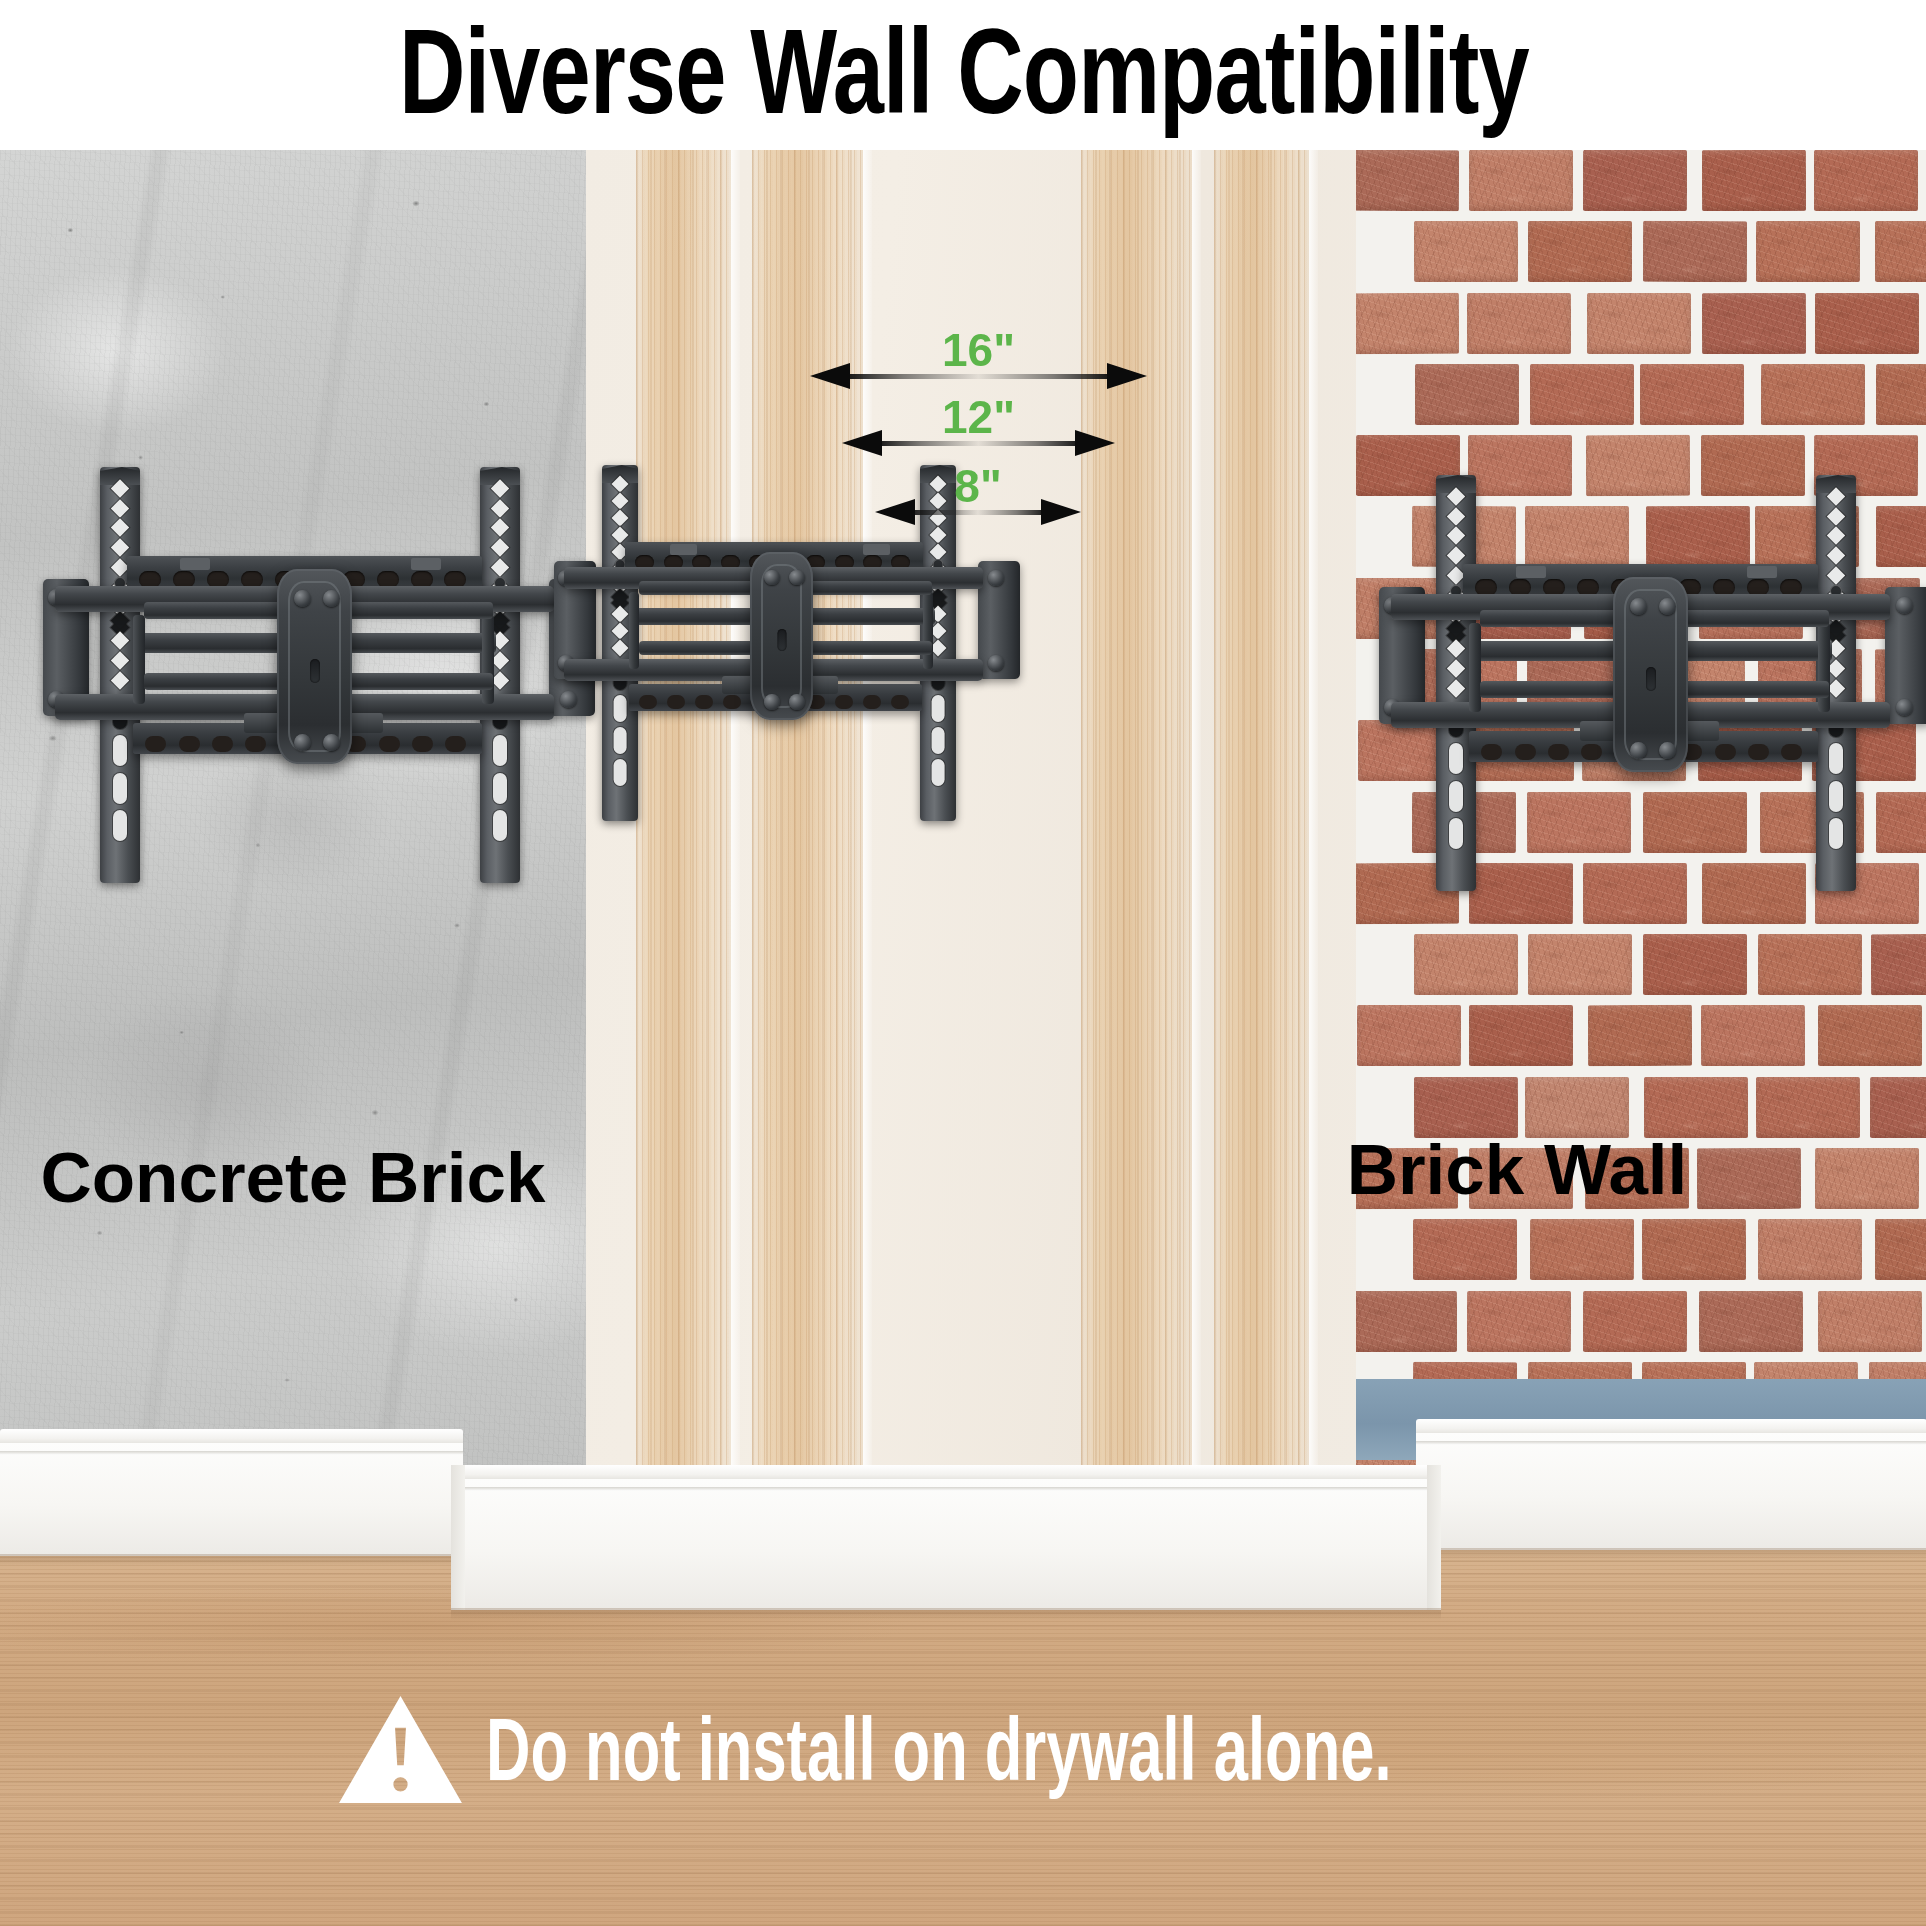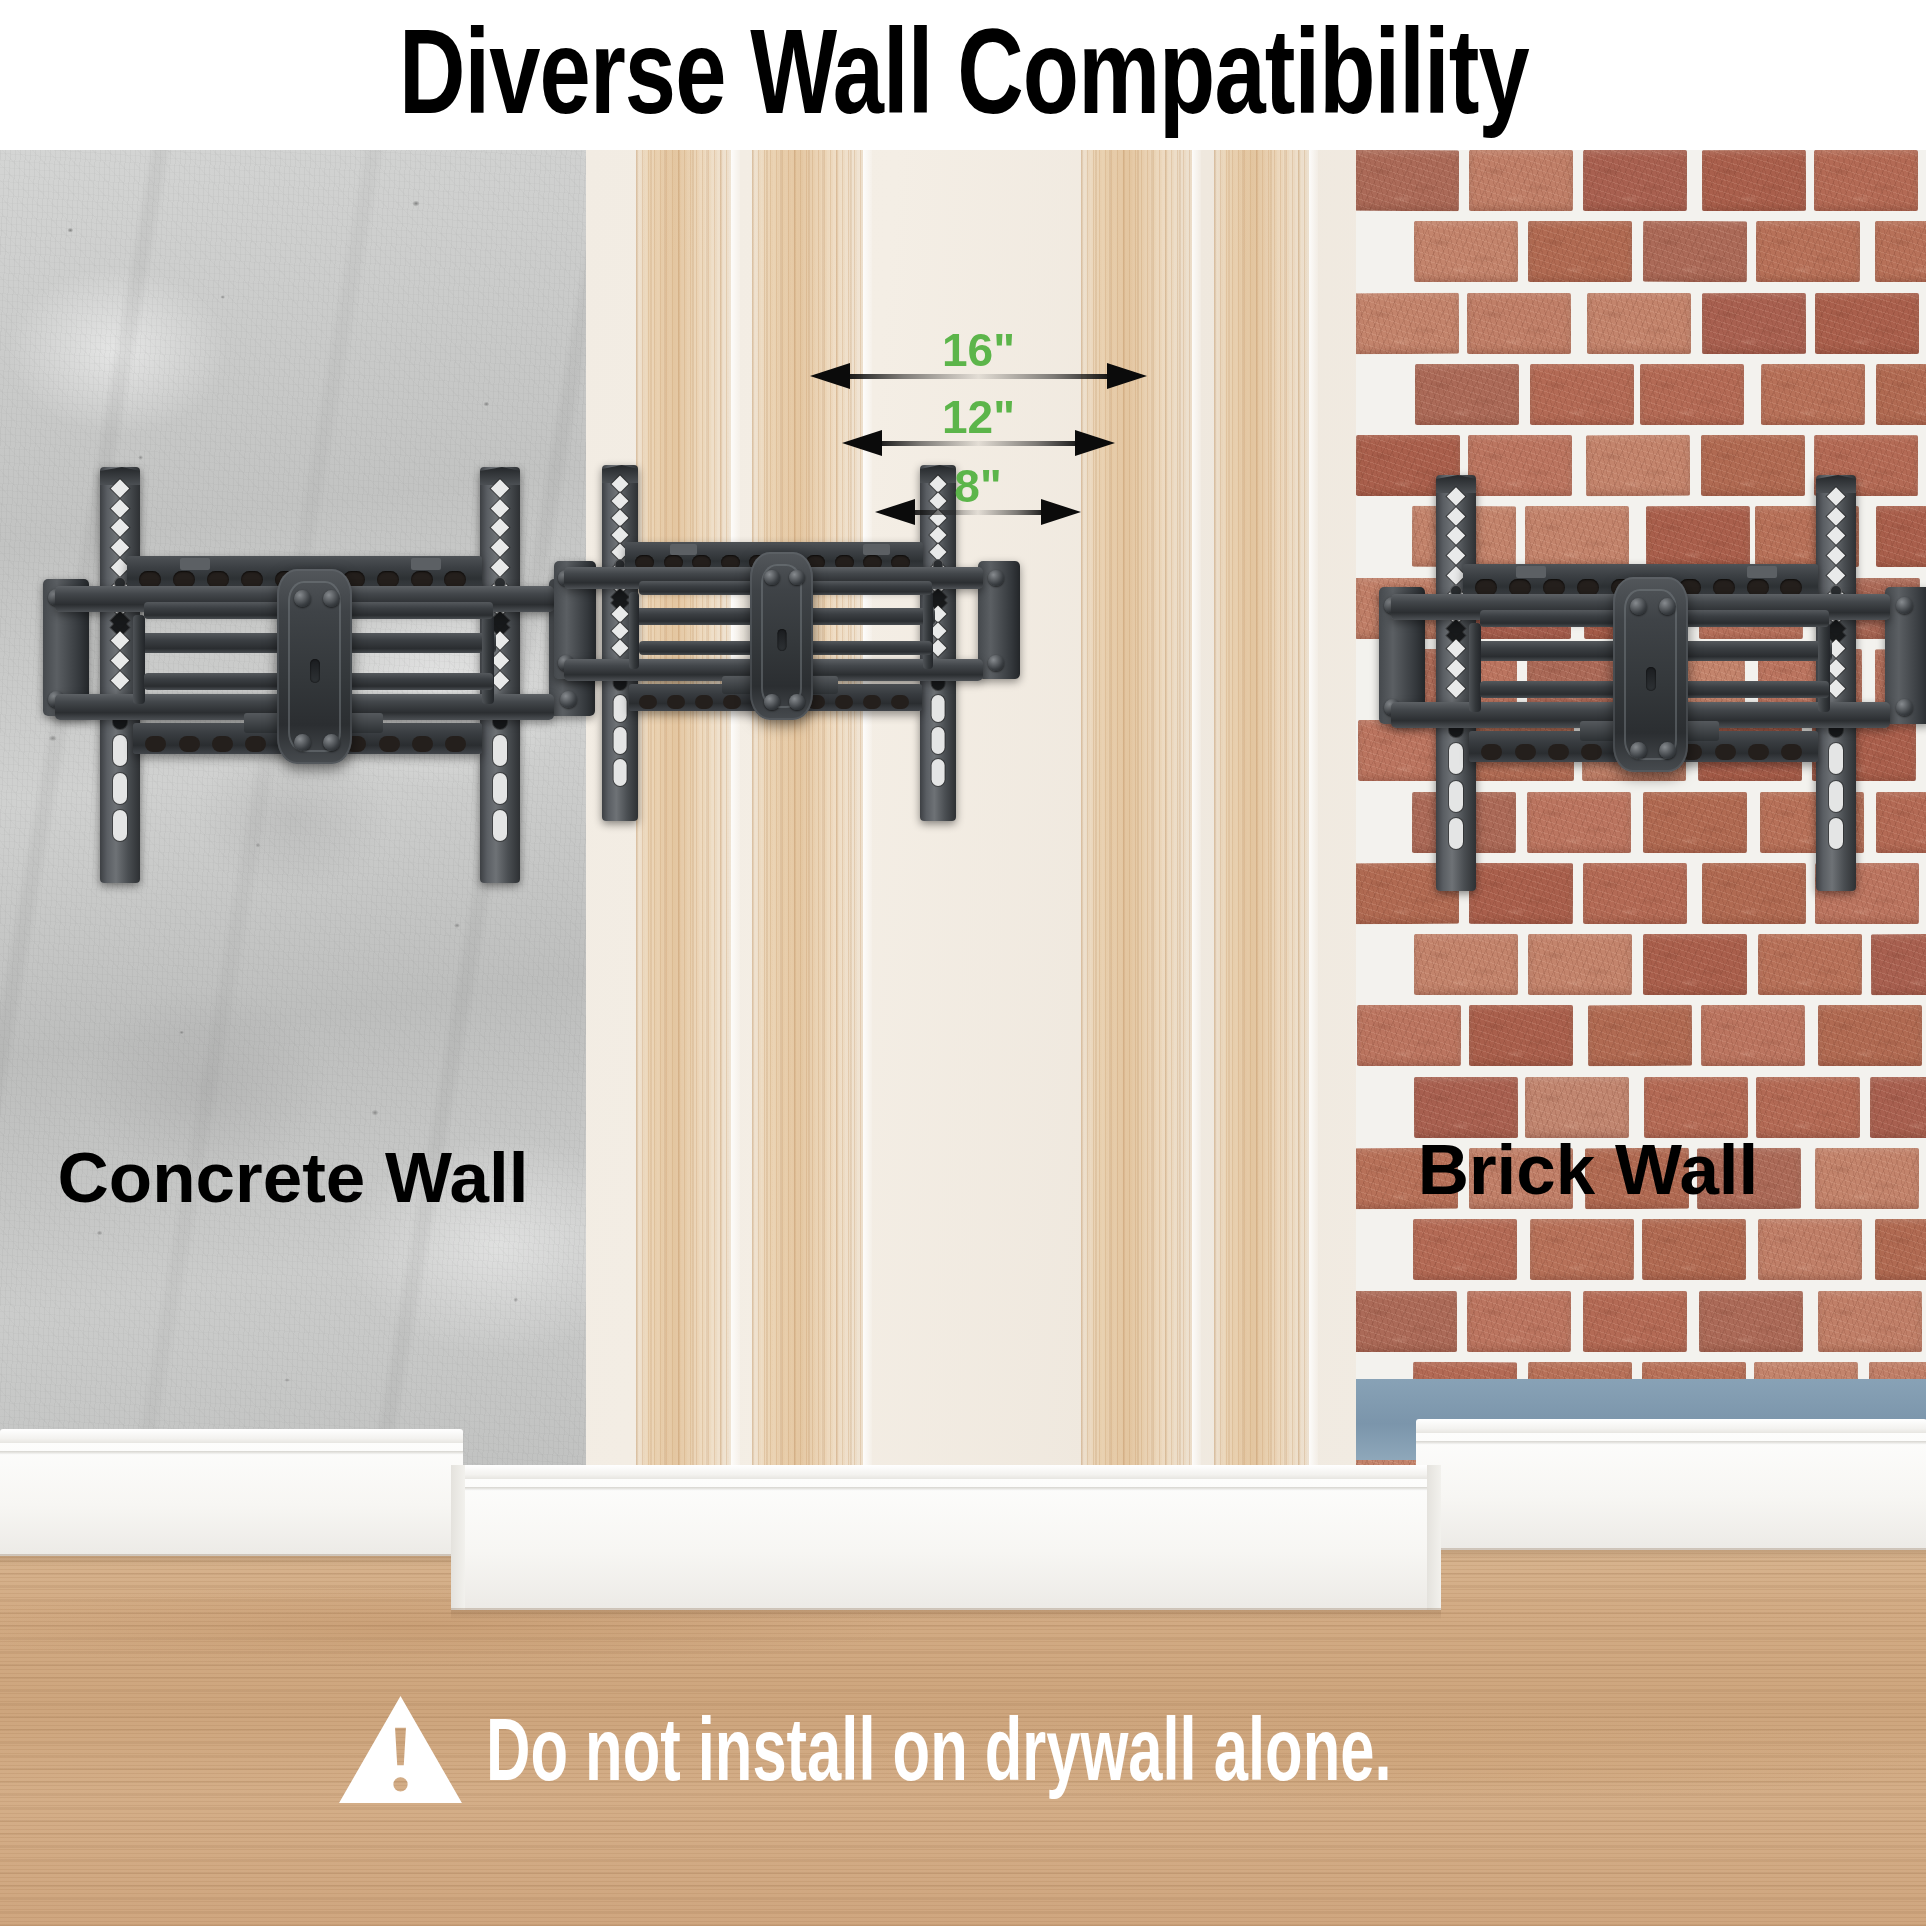--- a/index.html
+++ b/index.html
@@ -954,22 +954,22 @@
       <div class="centerplate" style="left: 241px; top: 102px; width: 75px; height: 195px;">
         <div class="cp-inner"></div>
         <div class="bolt" style="left: 16.5px; top: 20.5px; height: 17px; width: 17px;"></div>
         <div class="bolt" style="left: 46px; top: 20.5px; height: 17px; width: 17px;"></div>
         <div class="bolt" style="left: 16.5px; top: 165px; height: 17px; width: 17px;"></div>
         <div class="bolt" style="left: 46px; top: 165px; height: 17px; width: 17px;"></div>
         <div class="cp-keyhole" style="top: 90px; height: 24px; width: 10px;"></div>
       </div>
     </div>
 
-  <div class="wall-label" style="left:0;    top:1137px; width:586px;  font-size:71px;">Concrete Wall</div>
-  <div class="wall-label" style="left:1356px;top:1129px; width:464px; font-size:71px;">Brick Wall</div>
+  <div class="wall-label" style="left:0;    top:1137px; width:586px;  font-size:71px;">Concrete Brick</div>
+  <div class="wall-label" style="left:1285px;top:1129px; width:464px; font-size:71px;">Brick Wall</div>
 
   <div class="title-bar">
     <div class="title-text">Diverse Wall Compatibility</div>
   </div>
 
   <div class="warn">
     <div class="warn-tri">
       <svg viewBox="0 0 128 112" xmlns="http://www.w3.org/2000/svg" aria-hidden="true">
         <path fill="#ffffff" fill-rule="evenodd" d="M64 2 126 110 2 110 Z
                  M58.5 34 h11 l-2.2 38 h-6.6 Z

